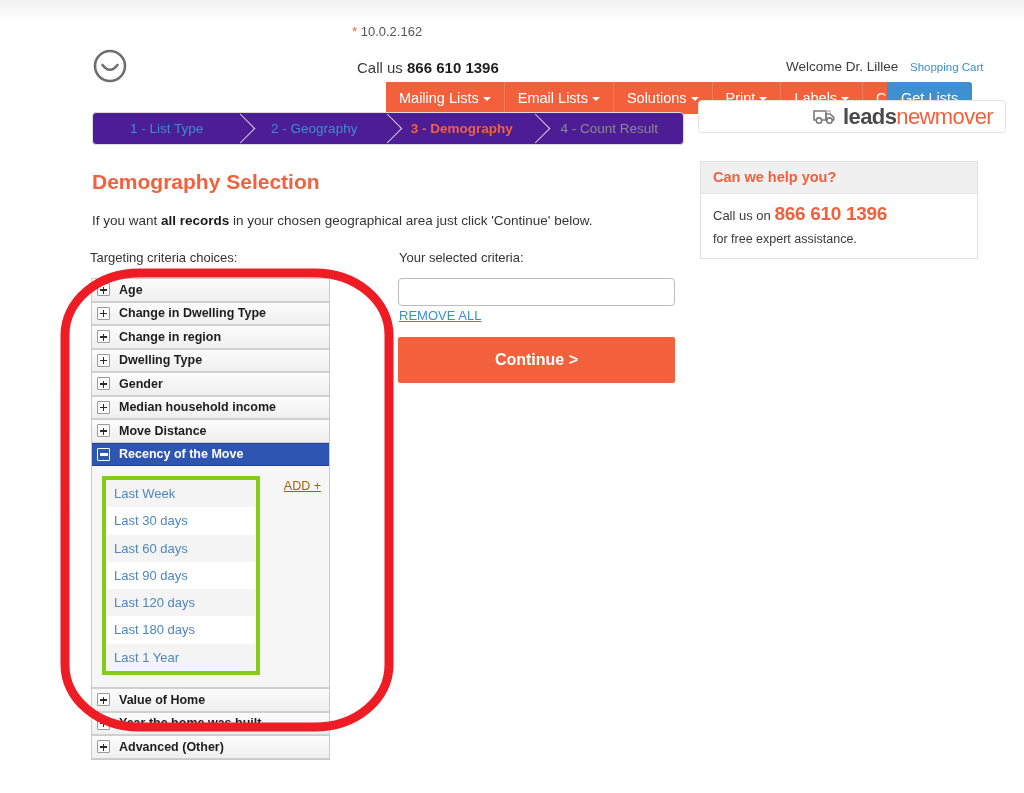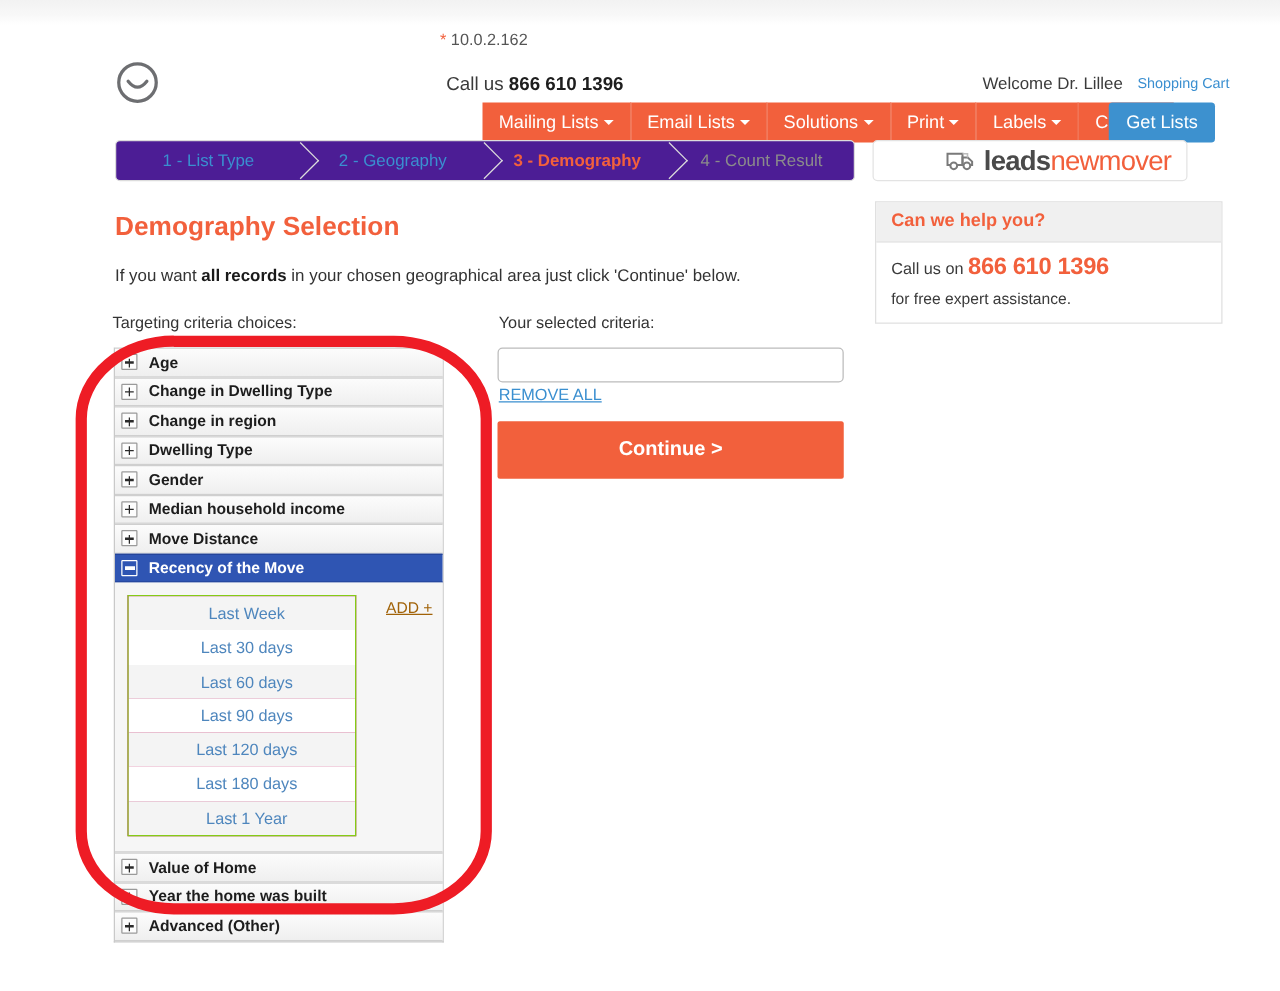--- a/index.html
+++ b/index.html
@@ -90,21 +90,21 @@
   .step.dim { color: #8b8b8b; }
   .step .arrow {
     position: absolute; right: -10px; top: 5px;
     width: 21px; height: 21px;
     border-top: 1px solid #dcdcdc; border-right: 1px solid #dcdcdc;
     transform: rotate(45deg); background: transparent;
   }
   .step:last-child .arrow { display: none; }
 
   .lnm-box {
-    position: absolute; left: 698px; top: 112px; width: 252px; height: 33px;
+    position: absolute; left: 698px; top: 100px; width: 308px; height: 33px;
     border: 1px solid #e3e3e3; border-radius: 4px; background: #fff;
     display: flex; align-items: center; justify-content: flex-end;
     padding-right: 12px;
   }
   .lnm-truck { margin-right: 5px; }
   .lnm-text { font-size: 22px; font-weight: bold; letter-spacing: -0.6px; line-height: 22px; }
   .lnm-text .d { color: #4a4a4a; }
   .lnm-text .o { color: #f2603c; font-weight: 400; }
 
   
@@ -137,21 +137,21 @@
     font-size: 13px; color: #333;
   }
   .lbl-right {
     position: absolute; left: 399px; top: 250px;
     font-size: 13px; color: #333;
   }
 
   
   .accordion {
     position: absolute; left: 91px; top: 278px;
-    width: 264px;
+    width: 239px;
     background: #fff;
     border: 1px solid #c9c9c9;
     border-top: none;
   }
   .acc-head {
     height: 23.5px; display: flex; align-items: center;
     background: linear-gradient(to bottom, #fcfcfc 0%, #efefef 100%);
     border-top: 1px solid #cfcfcf;
     border-bottom: 1px solid #cfcfcf;
     font-size: 12.5px; font-weight: bold; color: #1d1d1d;
@@ -178,23 +178,22 @@
   .acc-head.open .pm::after { display: none; }
 
   .acc-body {
     background: #f6f6f6;
     border-bottom: 1px solid #cfcfcf;
     padding: 10px 8px 12px 10px;
     display: flex;
   }
   .opt-list {
     width: 183px;
-    border: 1px solid #84cc16;
-    background: #be185d;
-    text-align: center;
+    border: 4px solid #84cc16;
+    background: #d946ef;
   }
   .opt {
     height: 27.3px; line-height: 27.3px;
     font-size: 13px; color: #4e86bd;
     padding-left: 8px; cursor: pointer;
     background: #ffffff;
   }
   .opt.alt { background: #f4f4f4; }
   .add-link {
     margin-left: 24px; margin-top: 3px;

